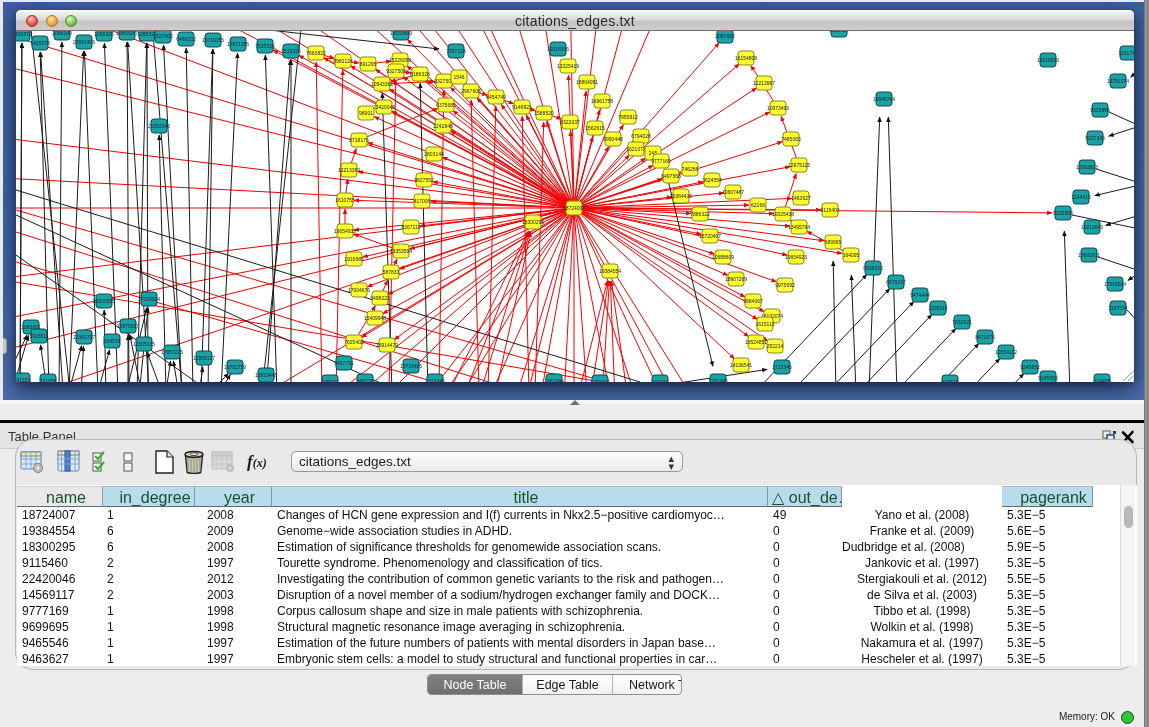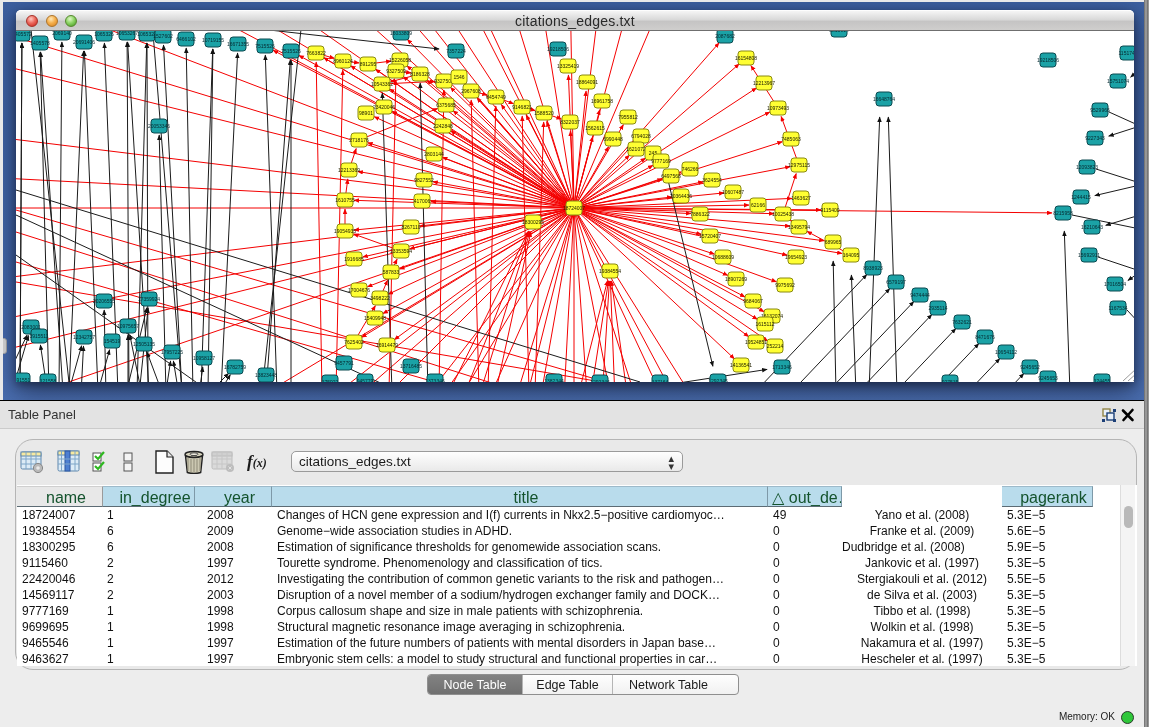--- a/index.html
+++ b/index.html
@@ -12,41 +12,41 @@
 .title{text-align:center;font-size:14px;color:#2a2a2a;line-height:20px;letter-spacing:.2px}
 .tl{position:absolute;top:4px;width:12px;height:12px;border-radius:50%}
 .tl.r{left:10px;background:radial-gradient(circle at 4px 3px,#ffc9c2,#ec6a5e 45%,#d33a2f 80%);border:1px solid #a73229}
 .tl.o{left:30px;background:radial-gradient(circle at 4px 3px,#ffe9b8,#f5b04d 45%,#e1902c 80%);border:1px solid #ad742a}
 .tl.g{left:49px;background:radial-gradient(circle at 4px 3px,#e0f7c8,#8cd465 45%,#5aab35 80%);border:1px solid #57882f}
 .canvas{position:absolute;left:0;top:21px;width:1118px;height:351px;background:#fff;overflow:hidden}
 .redge{position:absolute;right:0;top:0;width:5px;height:727px;
   background:linear-gradient(90deg,#686868,#9e9e9e 35%,#8f8f8f 60%,#616161 78%,#c6c6c6)}
 .panel{position:absolute;left:0;top:400px;width:1144px;height:327px;background:#ededed}
 .panel:before{content:"";position:absolute;left:0;top:0;width:100%;height:4px;background:#f5f5f5}
-.phead{position:absolute;top:0;left:0;width:100%;height:29px;background:#e3e3e3;
-  border-top:1px solid #000000;border-bottom:1px solid #cbcbcb}
+.phead{position:absolute;top:20px;left:0;width:100%;height:29px;background:#e3e3e3;
+  border-top:3px solid #000000;border-bottom:1px solid #cbcbcb}
 .phead .t{position:absolute;left:8px;top:0;font-size:13px;color:#333;line-height:28px}
 .px{position:absolute;right:9px;top:7px;width:14px;height:14px}
 .pfloat{position:absolute;right:28px;top:7px;width:14px;height:14px}
 .inner{position:absolute;left:15px;top:39px;width:1122px;height:231px;background:#e9e9e9;
   border:1px solid #b5b5b5;border-radius:18px}
 .toolbar{position:absolute;left:0;top:0;width:100%;height:45px}
 .combo{position:absolute;left:275px;top:11px;width:392px;height:21px;border:1px solid #9a9a9a;border-radius:5px;
   background:linear-gradient(#fefefe,#e9e9e9);font-size:13.5px;color:#1a1a1a;line-height:19px;padding-left:7px}
 .combo .st{position:absolute;right:8px;top:2px;font-size:11px;color:#333;line-height:8px}
 .tblwrap{position:absolute;left:1px;top:45px;width:1120px;height:181px;background:#fff;overflow:hidden}
 .hrow{position:absolute;left:0;top:1px;height:21px;width:100%;font-size:16px;color:#14532d}
 .hc{position:absolute;top:0;height:21px;background:#b9dcec;border-right:1px solid #7e99a8;border-top:1px solid #9dbaca;
   border-bottom:1px solid #5c6b74;text-align:center;line-height:21px;text-indent:13px;white-space:nowrap;overflow:hidden}
 .hc.grey{background:#e8e8e8;border-top:1px solid #cfcfcf;border-right:1px solid #9a9a9a}
 .rows{position:absolute;left:0;top:22px;width:100%;font-size:12px;color:#111}
 .rw{position:absolute;height:16px;line-height:16px;white-space:nowrap;overflow:hidden}
 .sbar{position:absolute;top:0;left:1103px;width:15px;height:181px;background:#f4f4f4;border-left:1px solid #ddd}
 .sthumb{position:absolute;left:3px;top:21px;width:9px;height:22px;border-radius:5px;background:#b9b9b9}
-.tabs{position:absolute;left:427px;top:274px;width:312px;height:21px;border:1px solid #8f8f8f;border-radius:4px;
+.tabs{position:absolute;left:427px;top:274px;width:255px;height:21px;border:1px solid #8f8f8f;border-radius:4px;
   background:linear-gradient(#fefefe,#f1f1f1);overflow:hidden;font-size:12.5px}
 .seg{position:absolute;top:0;height:21px;text-align:center;line-height:20px;color:#1a1a1a}
 .seg.sel{background:linear-gradient(#828282,#6e6e6e);color:#fff}
 .status{position:absolute;left:0;top:300px;width:1144px;height:27px;font-size:10px;color:#222}
 .mem{position:absolute;right:29px;top:11px}
 .dot{position:absolute;right:10px;top:11px;width:13px;height:13px;border-radius:50%;background:#2fc73a;border:1px solid #2a3a2a}
 .icon{position:absolute;top:10px}
 </style></head>
 <body>
 <div class="app">

